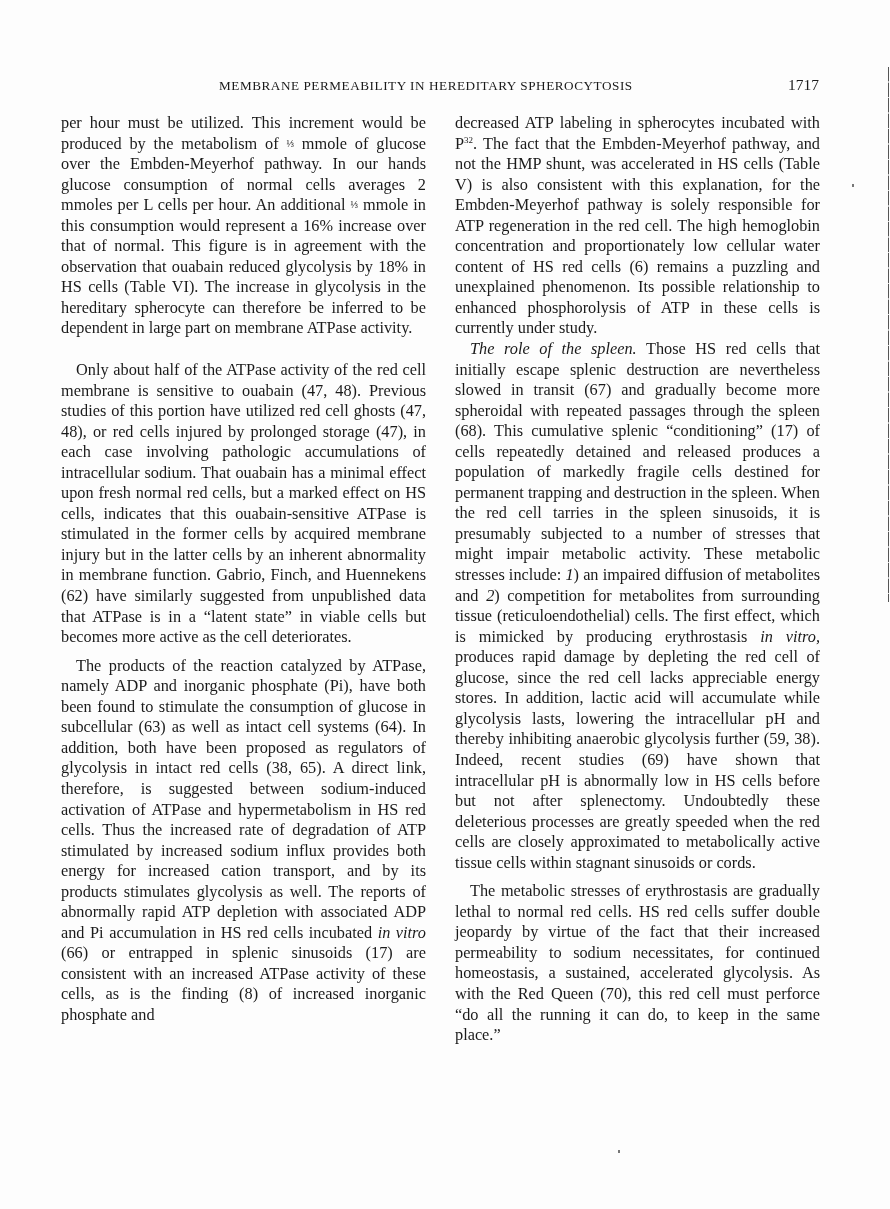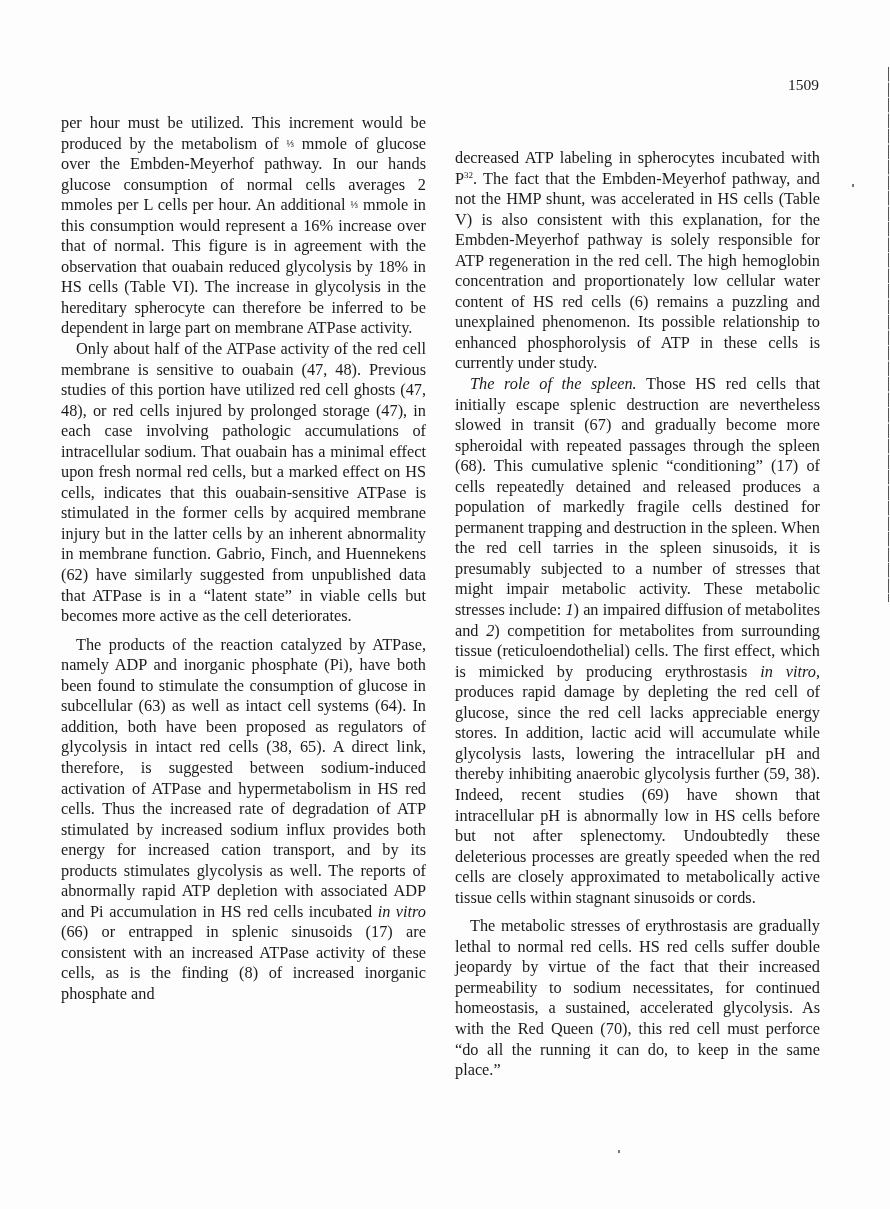--- a/index.html
+++ b/index.html
@@ -5,39 +5,40 @@
   html, body { margin: 0; padding: 0; background: #fdfdfd; }
   body { width: 890px; height: 1209px; position: relative; overflow: hidden;
          font-family: "Liberation Serif", "DejaVu Serif", serif; color: #1a1a1a; }
   .running-head { position: absolute; top: 78px; left: 219px; width: 600px; height: 20px;
                   font-size: 13.2px; letter-spacing: 0.55px; }
   .running-head .title { position: absolute; left: 0; top: 0; }
   .running-head .page-number { position: absolute; right: 0; top: -2px; font-size: 15.5px; letter-spacing: 0; }
   .col { position: absolute; top: 113px; width: 365px; font-size: 16.3px; line-height: 20.55px;
          text-align: justify; hyphens: manual; }
   .col.left { left: 61px; }
-  .col.right { left: 455px; margin-top: 35px; }
+  .col.right { left: 455px; }
   .col p { margin: 0; text-indent: 15px; }
   .col p.noindent { text-indent: 0; }
-  .col p.gap { margin-top: 0; }
+  .col p.gap { margin-top: 21px; }
   .col p.gap-lg { margin-top: 8px; }
   .frac { font-size: 10px; vertical-align: 2px; }
   sup { font-size: 9px; vertical-align: 6px; line-height: 0; }
   em { font-style: italic; }
   .edge-line { position: absolute; left: 888px; top: 67px; width: 1px; height: 535px;
                background: repeating-linear-gradient(to bottom, #555 0 14px, #bbb 14px 16px, #555 16px 30px, #ddd 30px 31px); }
   .speck { position: absolute; width: 2px; height: 3px; background: #777; }
 </style>
 </head>
 <body>
 
 <div>
 
   <div class="running-head">
-    <span class="page-number">1509</span>
+    <span class="title">MEMBRANE PERMEABILITY IN HEREDITARY SPHEROCYTOSIS</span>
+    <span class="page-number">1717</span>
   </div>
 
   <div class="col left">
     <p class="noindent"><span>per hour must be utilized. This increment would be produced by the metabolism of </span><span class="frac">⅓</span><span> mmole of glu­cose over the Embden-Meyerhof pathway. In our hands glucose consumption of normal cells averages 2 mmoles per L cells per hour. An additional </span><span class="frac">⅓</span><span> mmole in this consumption would represent a 16% increase over that of normal. This figure is in agreement with the observation that ouabain reduced glycolysis by 18% in HS cells (Table VI). The increase in glycolysis in the hereditary spherocyte can therefore be inferred to be dependent in large part on membrane ATP­ase activity.</span></p>
     <p class="gap">Only about half of the ATPase activity of the red cell membrane is sensitive to ouabain (47, 48). Previous studies of this portion have utilized red cell ghosts (47, 48), or red cells injured by pro­longed storage (47), in each case involving patho­logic accumulations of intracellular sodium. That ouabain has a minimal effect upon fresh normal red cells, but a marked effect on HS cells, indi­cates that this ouabain-sensitive ATPase is stimu­lated in the former cells by acquired membrane injury but in the latter cells by an inherent ab­normality in membrane function. Gabrio, Finch, and Huennekens (62) have similarly suggested from unpublished data that ATPase is in a “latent state” in viable cells but becomes more ac­tive as the cell deteriorates.</p>
     <p class="gap-lg"><span>The products of the reaction catalyzed by ATPase, namely ADP and inorganic phosphate (Pi), have both been found to stimulate the con­sumption of glucose in subcellular (63) as well as intact cell systems (64). In addition, both have been proposed as regulators of glycolysis in in­tact red cells (38, 65). A direct link, therefore, is suggested between sodium-induced activation of ATPase and hypermetabolism in HS red cells. Thus the increased rate of degradation of ATP stimulated by increased sodium influx provides both energy for increased cation transport, and by its products stimulates glycolysis as well. The reports of abnormally rapid ATP depletion with associated ADP and Pi accumulation in HS red cells incubated </span><em>in vitro</em><span> (66) or entrapped in splenic sinusoids (17) are consistent with an in­creased ATPase activity of these cells, as is the finding (8) of increased inorganic phosphate and</span></p>
   </div>
 
   <div class="col right">
     <p class="noindent"><span>decreased ATP labeling in spherocytes incubated with P</span><sup>32</sup><span>. The fact that the Embden-Meyerhof pathway, and not the HMP shunt, was accelerated in HS cells (Table V) is also consistent with this explanation, for the Embden-Meyerhof pathway is solely responsible for ATP regeneration in the red cell. The high hemoglobin concentration and proportionately low cellular water content of HS red cells (6) remains a puzzling and unexplained phenomenon. Its possible relationship to en­hanced phosphorolysis of ATP in these cells is currently under study.</span></p>

